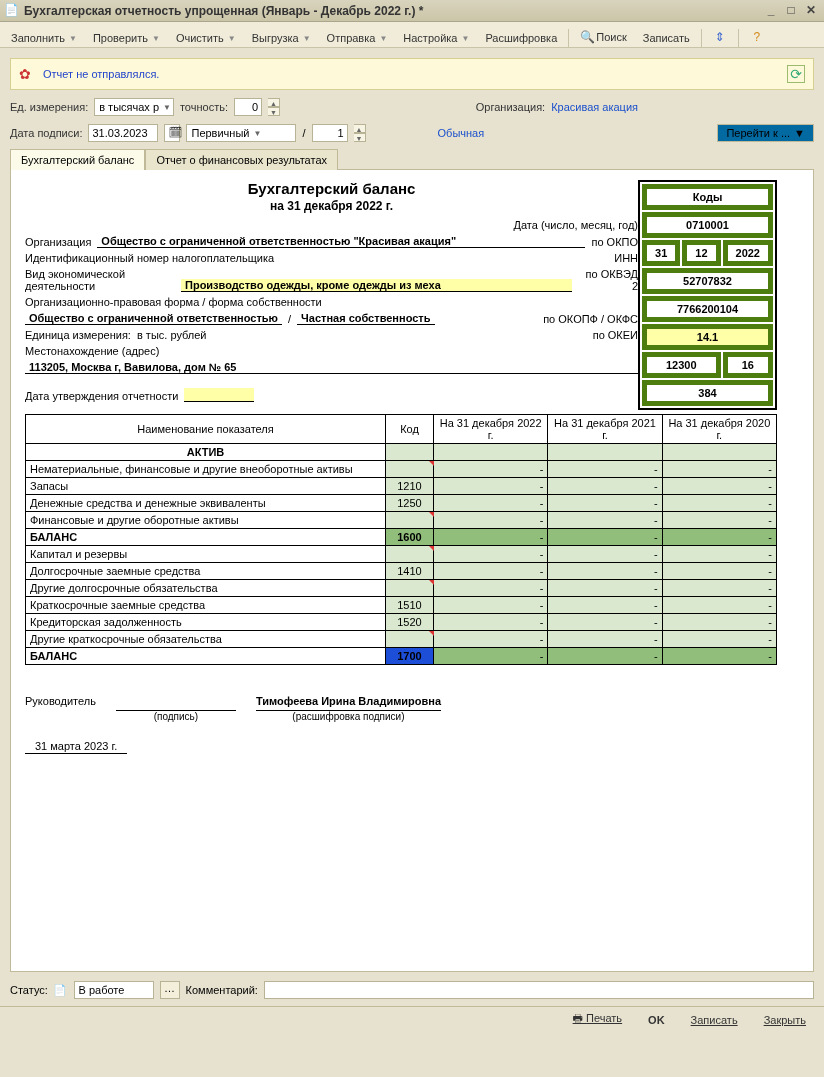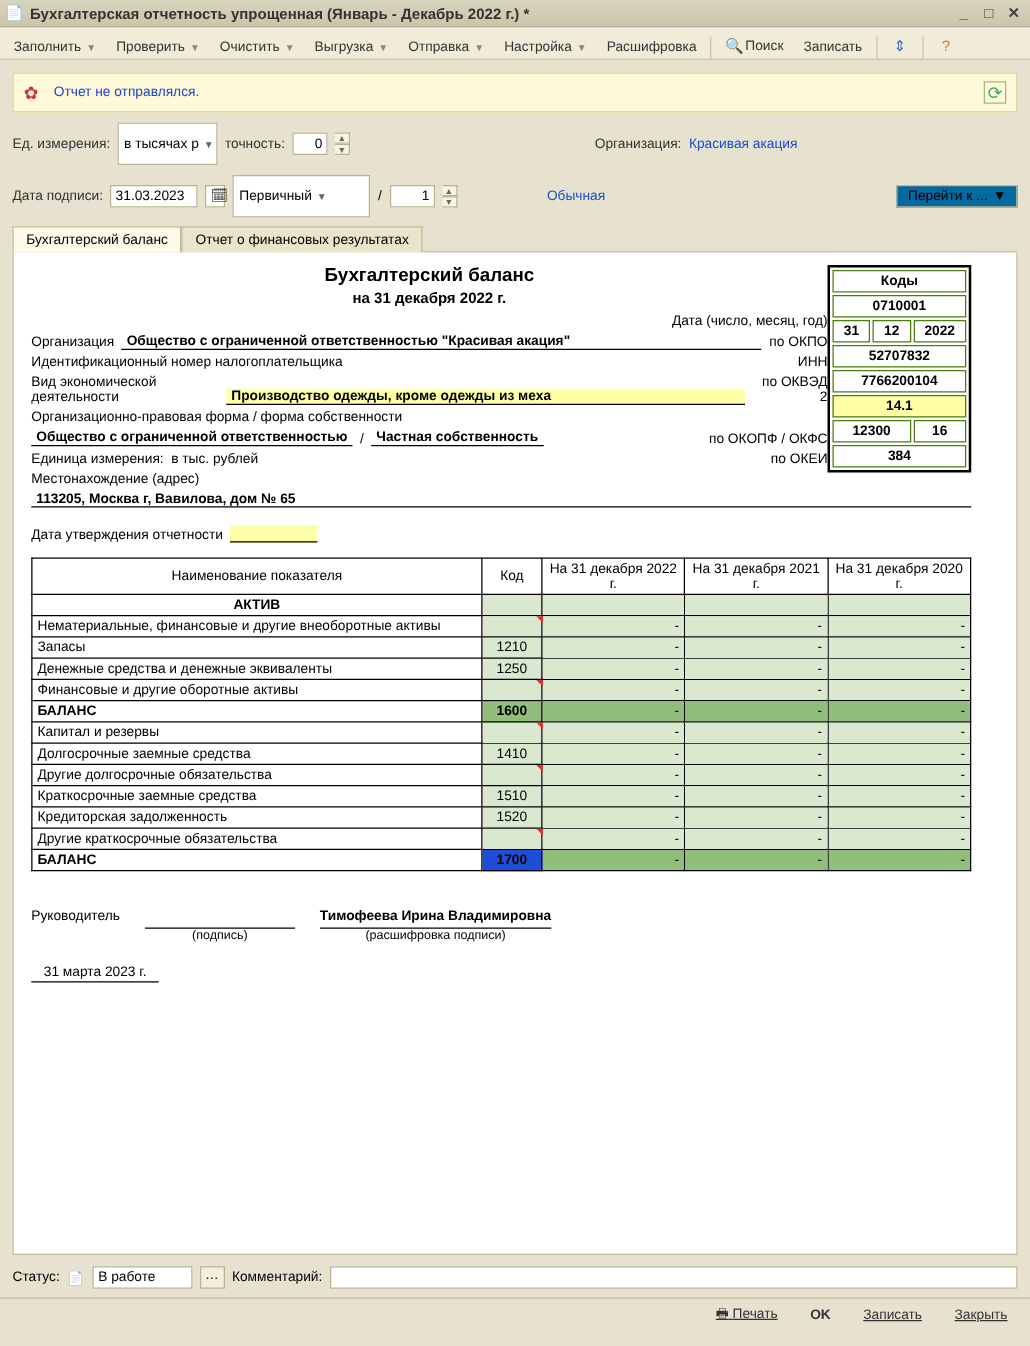--- a/index.html
+++ b/index.html
@@ -23,21 +23,21 @@
   .notif .nicon { width: 16px; height: 16px; font-size: 14px; color: #c33; }
   .notif .ntext { color: #2244cc; flex: 1; }
   .notif .refresh { width: 18px; height: 18px; border: 1px solid #9cbb6e; color: #3a7; text-align: center; cursor: pointer; font-size: 14px; line-height: 16px; }
   
   
   .params { margin: 8px 10px 0 10px; display: flex; align-items: center; gap: 6px; flex-wrap: wrap; }
   .params label { color: #333; }
   .smallinput { border: 1px solid #b8b394; background: #fff; padding: 1px 3px; height: 18px; font-size: 11px; }
   .spinbtns { display: inline-flex; flex-direction: column; width: 12px; height: 18px; }
   .spinbtns span { height: 9px; font-size: 7px; text-align: center; line-height: 9px; cursor: pointer; color: #666; border: 1px solid #b8b394; border-left: none; background: #f7f4e4; }
-  .combo { border: 1px solid #b8b394; background: #fff; height: 34px; display: inline-flex; align-items: center; padding: 0 2px 0 4px; }
+  .combo { border: 1px solid #b8b394; background: #fff; height: 18px; display: inline-flex; align-items: center; padding: 0 2px 0 4px; }
   .combo .dd { font-size: 8px; color: #666; margin-left: 4px; cursor: pointer; }
   .linklike { color: #1a4fcc; }
   .perejti { margin-left: auto; border: 1px solid #c0ba99; background: #0369a1; padding: 2px 8px; cursor: pointer; display: flex; align-items: center; gap: 4px; }
   
   
   .tabs { margin: 6px 10px 0 10px; display: flex; border-bottom: 1px solid #c0ba99; }
   .tab { padding: 4px 10px; border: 1px solid #c0ba99; border-bottom: none; background: #e9e5cd; cursor: pointer; position: relative; top: 1px; }
   .tab.active { background: #fcfae9; }
   .tab.active::after { content: ""; position: absolute; left: 0; right: 0; bottom: -3px; height: 2px; background: #d33; }
   
@@ -45,21 +45,21 @@
   .docpane { margin: 0 10px 6px 10px; height: 802px; overflow: auto; background: #fff; border: 1px solid #c0ba99; border-top: none; position: relative; }
   .docpane::-webkit-scrollbar { width: 16px; height: 16px; }
   .docpane::-webkit-scrollbar-track { background: #eae6cf; }
   .docpane::-webkit-scrollbar-thumb { background: #c9c4a9; border: 1px solid #b0aa8b; }
   .doc { padding: 10px 14px 30px 14px; width: 780px; }
   
   .doc h1 { font-size: 15px; font-weight: bold; text-align: center; }
   .doc h2 { font-size: 12px; font-weight: bold; text-align: center; margin-top: 2px; }
   
   .codesbox { float: right; border: 2px solid #000; text-align: center; font-size: 11px; }
-  .codesbox td, .codesbox th { border: 1px solid #4d7c0f; padding: 2px 8px; }
+  .codesbox td, .codesbox th { border: 5px solid #4d7c0f; padding: 2px 8px; }
   
   .hdrrows { margin-top: 6px; }
   .hdrrow { display: flex; align-items: flex-end; margin: 4px 0; gap: 6px; }
   .hdrrow .lbl { color: #000; }
   .hdrrow .val { border-bottom: 1px solid #000; font-weight: bold; padding: 0 4px; }
   .hdrrow .r { margin-left: auto; }
   .hilite { background: #ffffa8; }
   
   
   table.balance { width: 100%; border-collapse: collapse; margin-top: 12px; }

